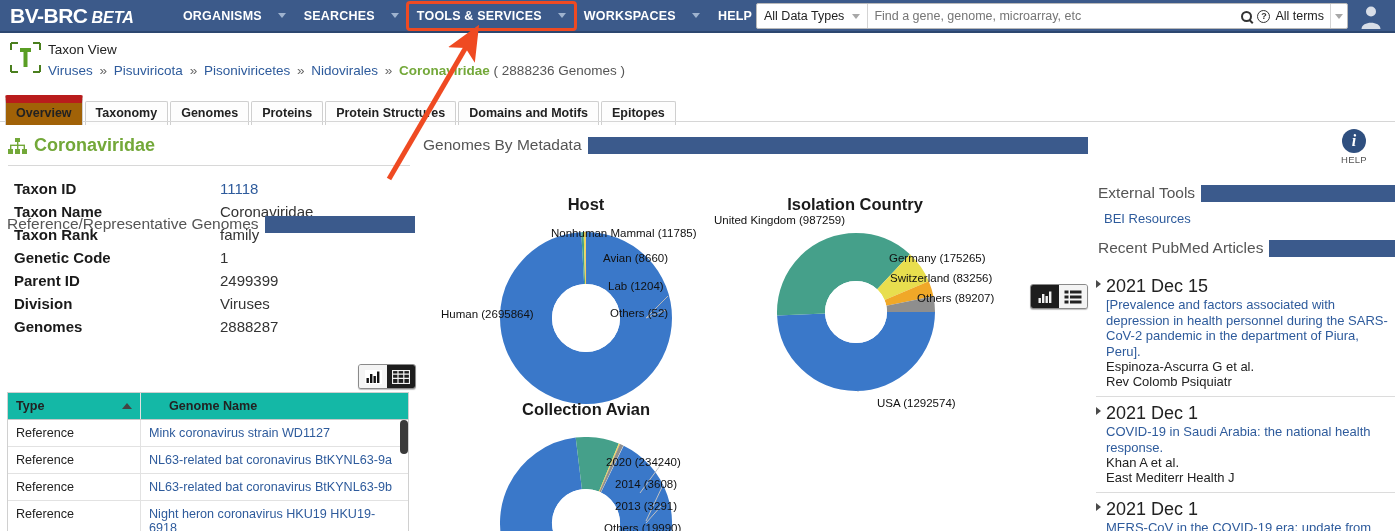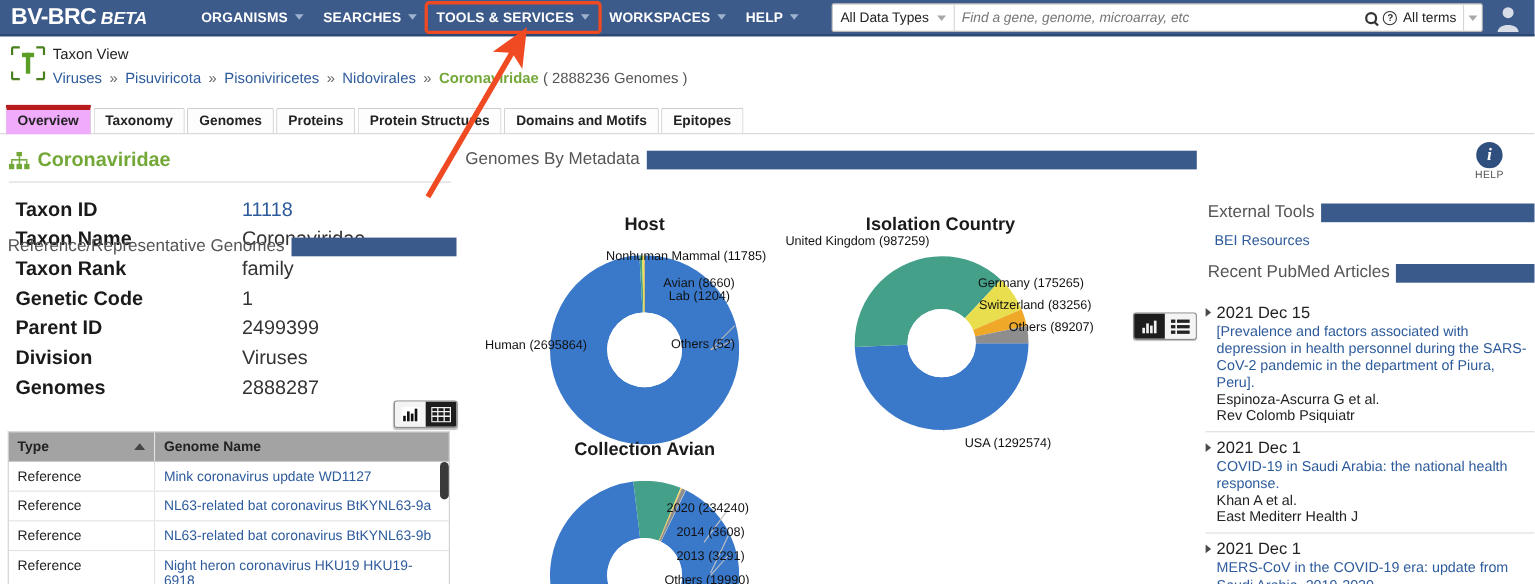--- a/index.html
+++ b/index.html
@@ -28,21 +28,21 @@
     white-space: nowrap;
   }
   #brand .beta {
     font-size: 16px; font-style: italic; font-weight: bold;
     margin-left: 4px; letter-spacing: 0;
   }
   #menu { display: flex; align-items: center; margin-left: 40px; height: 33px; }
   .menu-item {
     color: #ffffff; font-size: 12.5px; font-weight: bold;
     padding: 6px 9px; white-space: nowrap;
-    display: flex; align-items: center; gap: 6px;
+    display: flex; align-items: center; gap: 16px;
     letter-spacing: 0.2px;
   }
   .caret-d {
     width: 0; height: 0;
     border-left: 4px solid transparent;
     border-right: 4px solid transparent;
     border-top: 5px solid #9fb3cf;
     display: inline-block;
   }
   #menu-tools {
@@ -69,21 +69,21 @@
   }
   .caret-sm {
     width: 0; height: 0;
     border-left: 4px solid transparent;
     border-right: 4px solid transparent;
     border-top: 5px solid #a8a8a8;
   }
   #search-input {
     flex: 1;
     border: none; outline: none;
-    font-size: 12.5px; font-style: italic;
+    font-size: 12.5px; 
     color: #8a8a8a;
     padding-left: 6px;
     font-family: "Liberation Sans", sans-serif;
     background: transparent;
   }
   #search-right {
     display: flex; align-items: center; gap: 5px;
     padding: 0 6px; font-size: 12.5px; color: #222;
     white-space: nowrap;
   }
@@ -134,22 +134,22 @@
   .tab {
     border: 1px solid #cfcfcf; border-bottom: none;
     background: #fdfdfd;
     padding: 4px 10px 5px 10px;
     font-size: 12.5px; font-weight: bold; color: #222;
     border-radius: 2px 2px 0 0;
     white-space: nowrap;
     position: relative;
   }
   .tab.active {
-    border-top: 5px solid #b91c1c;
-    background: #f0abfc;
+    border-top: 8px solid #b91c1c;
+    background: #a16207;
     padding-top: 3px;
     z-index: 3;
   }
   #tabs-rule {
     position: absolute; left: 0; top: 121px; width: 1395px;
     border-bottom: 1px solid #d6d6d6;
   }
 
   
   #left-panel { position: absolute; left: 0; top: 127px; width: 418px; }
@@ -157,21 +157,21 @@
     display: flex; align-items: center; gap: 7px;
     margin: 8px 0 0 8px;
     font-size: 18px; font-weight: bold; color: #73a839;
   }
   #left-rule {
     margin: 9px 8px 0 8px;
     border-bottom: 1px solid #d8d8d8;
   }
   #fact-table {
     margin: 11px 0 0 14px;
-    font-size: 18px;
+    font-size: 15px;
     border-collapse: collapse;
   }
   #fact-table td { padding: 3px 0; vertical-align: top; }
   #fact-table td.k { font-weight: bold; color: #1a1a1a; width: 206px; }
   #fact-table td.v { color: #333; }
   #fact-table td.v a { color: #2e5b9c; text-decoration: none; }
 
   .sec-head {
     display: flex; align-items: center; gap: 6px;
     font-size: 15.5px; color: #555;
@@ -195,21 +195,21 @@
   .tglbtn.on { background: #1d1d1d; }
 
   #genome-table {
     position: absolute; left: 7px; top: 392px;
     width: 402px; border: 1px solid #d0d0d0;
     border-bottom: none;
     font-size: 12.6px;
     background: #fff;
   }
   #genome-table .gt-row { display: flex; border-bottom: 1px solid #e2e2e2; }
-  #genome-table .gt-head { background: #a3a3a3; font-weight: bold; border-bottom: 1px solid #c8c8c8; }
+  #genome-table .gt-head { background: #14b8a6; font-weight: bold; border-bottom: 1px solid #c8c8c8; gap: 20px; }
   .gt-c1 { width: 133px; padding: 6px 8px; border-right: 1px solid #e2e2e2; color: #222; }
   .gt-c2 { flex: 1; padding: 6px 8px; color: #2e5b9c; }
   .gt-head .gt-c2 { color: #222; }
   .sortcaret {
     float: right; margin-top: 4px;
     width: 0; height: 0;
     border-left: 5px solid transparent;
     border-right: 5px solid transparent;
     border-bottom: 6px solid #444;
   }
@@ -259,21 +259,21 @@
     border-bottom: 1px solid #dcdcdc;
     position: relative;
   }
   .pub .bullet {
     position: absolute; left: 0px; top: 10px;
     width: 0; height: 0;
     border-top: 4px solid transparent;
     border-bottom: 4px solid transparent;
     border-left: 5px solid #4a4a4a;
   }
-  .pub .date { font-size: 15px; color: #222; }
+  .pub .date { font-size: 18px; color: #222; }
   .pub .title { font-size: 13px; color: #2e5b9c; line-height: 15.5px; }
   .pub .auth { font-size: 13px; color: #222; }
   .pub .jrnl { font-size: 13px; color: #222; }
 
   
   #arrow-svg {
     position: absolute; left: 0; top: 0; width: 1395px; height: 531px;
     pointer-events: none;
   }
 </style>
@@ -443,21 +443,21 @@
 <div id="genome-table">
   <div class="gt-row gt-head">
     <div class="gt-c1">
       <span>Type</span>
       <span class="sortcaret"></span>
     </div>
     <div class="gt-c2">Genome Name</div>
   </div>
   <div class="gt-row">
     <div class="gt-c1">Reference</div>
-    <div class="gt-c2">Mink coronavirus update WD1127</div>
+    <div class="gt-c2">Mink coronavirus strain WD1127</div>
   </div>
   <div class="gt-row">
     <div class="gt-c1">Reference</div>
     <div class="gt-c2">NL63-related bat coronavirus BtKYNL63-9a</div>
   </div>
   <div class="gt-row">
     <div class="gt-c1">Reference</div>
     <div class="gt-c2">NL63-related bat coronavirus BtKYNL63-9b</div>
   </div>
   <div class="gt-row">
@@ -505,21 +505,21 @@
       <circle cx="86" cy="86" r="60" fill="none" stroke="#45a08a" stroke-width="52" stroke-dasharray="1.7 375.3" stroke-dashoffset="-373" transform="rotate(-90 86 86)"></circle>
       <circle cx="86" cy="86" r="60" fill="none" stroke="#e8de4e" stroke-width="52" stroke-dasharray="1.2 375.8" stroke-dashoffset="-374.7" transform="rotate(-90 86 86)"></circle>
       <circle cx="86" cy="86" r="60" fill="none" stroke="#f0a828" stroke-width="52" stroke-dasharray="0.5 376.5" stroke-dashoffset="-375.9" transform="rotate(-90 86 86)"></circle>
       <circle cx="86" cy="86" r="34" fill="#ffffff"></circle>
 
       <path d="M146 86 L168 64" stroke="#b9b9b9" stroke-width="1" fill="none"></path>
       <path d="M146 86 L166 78" stroke="#b9b9b9" stroke-width="1" fill="none"></path>
     </svg>
     <div class="lbl" style="left:51px; top:-5px;text-align:right;">Nonhuman Mammal (11785)</div>
     <div class="lbl" style="left:103px; top:20px;">Avian (8660)</div>
-    <div class="lbl" style="left:108px; top:32px;">Lab (1204)</div>
+    <div class="lbl" style="left:108px; top:48px;">Lab (1204)</div>
     <div class="lbl" style="left:110px; top:75px;">Others (52)</div>
     <div class="lbl" style="left:-59px; top:76px;">Human (2695864)</div>
   </div>
 
   <div class="chart-title" style="left:330px; top:68px; width:210px;">Isolation Country</div>
   <div class="donut-wrap" style="left:356px; top:105px; width:160px; height:160px;">
     <svg viewBox="0 0 160 160" width="160" height="160">
 
       <circle cx="80" cy="80" r="55" fill="none" stroke="#3a78c9" stroke-width="48" stroke-dasharray="170 175.6" stroke-dashoffset="0" transform="rotate(0 80 80)"></circle>
 

